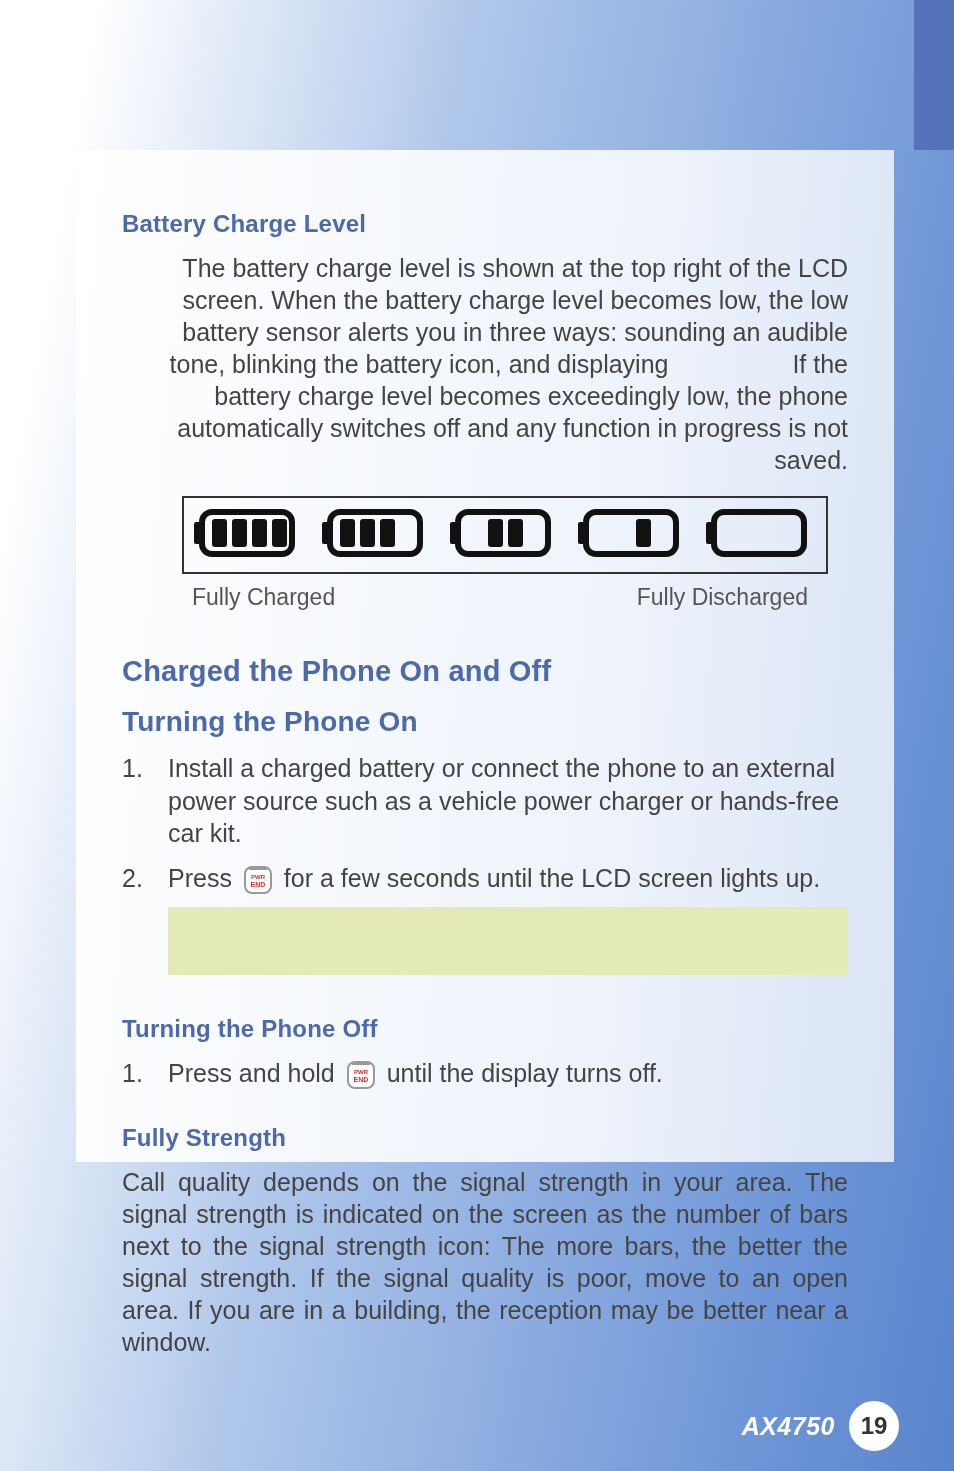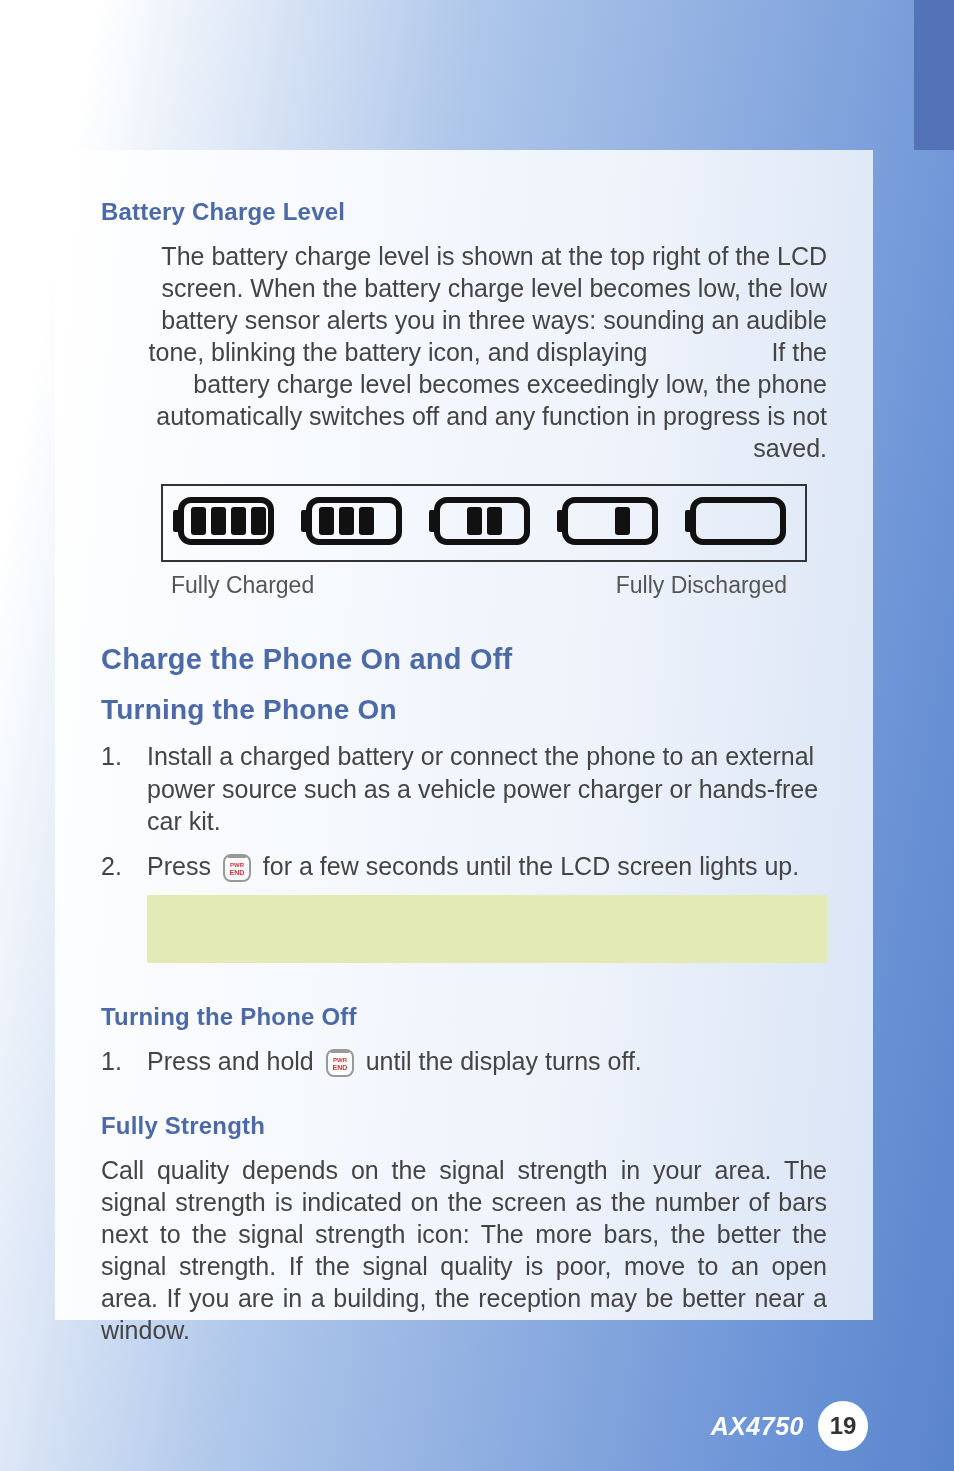--- a/index.html
+++ b/index.html
@@ -10,24 +10,24 @@
     background:linear-gradient(100deg,#fff 0%,#fff 8%,#aec6ea 40%,#6b93d6 85%,#5a84cc 100%);
     position:relative;
     overflow:hidden;
   }
   .side-tab{
     position:absolute;top:0;right:0;width:40px;height:150px;
     background:#5472b8;
   }
   .content-card{
     position:absolute;
-    left:55px;top:150px;
-    width:818px;height:1170px;
+    left:76px;top:150px;
+    width:818px;height:1012px;
     background:linear-gradient(95deg,#fff 0%,#eef3fb 65%,#d9e4f5 100%);
-    padding:48px 46px 30px 46px;
+    padding:60px 46px 30px 46px;
     box-sizing:border-box;
   }
   .h-blue{
     font-size:24px;font-weight:800;color:#4b6aa7;
     margin:0 0 14px 0;
     letter-spacing:.2px;
   }
   .h-large{
     font-size:29px;font-weight:800;color:#4b6aa7;
     margin:44px 0 18px 0;
@@ -62,21 +62,21 @@
     background:#e3eab6;
     margin:4px 0 0 46px;
     height:68px;
   }
   .end-key{
     display:inline-block;vertical-align:middle;
     margin:0 4px;
   }
   .footer{
     position:absolute;left:0;right:0;bottom:20px;
-    text-align:right;padding-right:86px;
+    text-align:right;padding-right:55px;
     display:flex;align-items:center;justify-content:flex-end;gap:14px;
   }
   .model{
     font-style:italic;font-weight:800;color:#fff;font-size:25px;
     letter-spacing:.5px;
   }
   .page-num{
     width:44px;height:44px;border:3px solid #fff;border-radius:50%;
     background:#fff;color:#333;font-weight:800;font-size:24px;
     display:flex;align-items:center;justify-content:center;
@@ -157,21 +157,21 @@
             <rect x="0" y="16" width="10" height="22" rx="2" fill="#111" stroke="none"></rect>
           </g>
         </svg>
     </span>
   </div>
   <div class="battery-row-labels">
     <span>Fully Charged</span>
     <span>Fully Discharged</span>
   </div>
 
-  <p class="h-large">Charge the Phone On and Off</p>
+  <p class="h-large">Charged the Phone On and Off</p>
 
   <p class="h-blue" style="font-size:28px">Turning the Phone On</p>
   <ol class="ol">
     <li>
       <span class="num">1.</span>
       <span class="txt">Install a charged battery or connect the phone to an external power source such as a vehicle power charger or hands-free car kit.</span>
     </li>
     <li>
       <span class="num">2.</span>
       <span class="txt">

